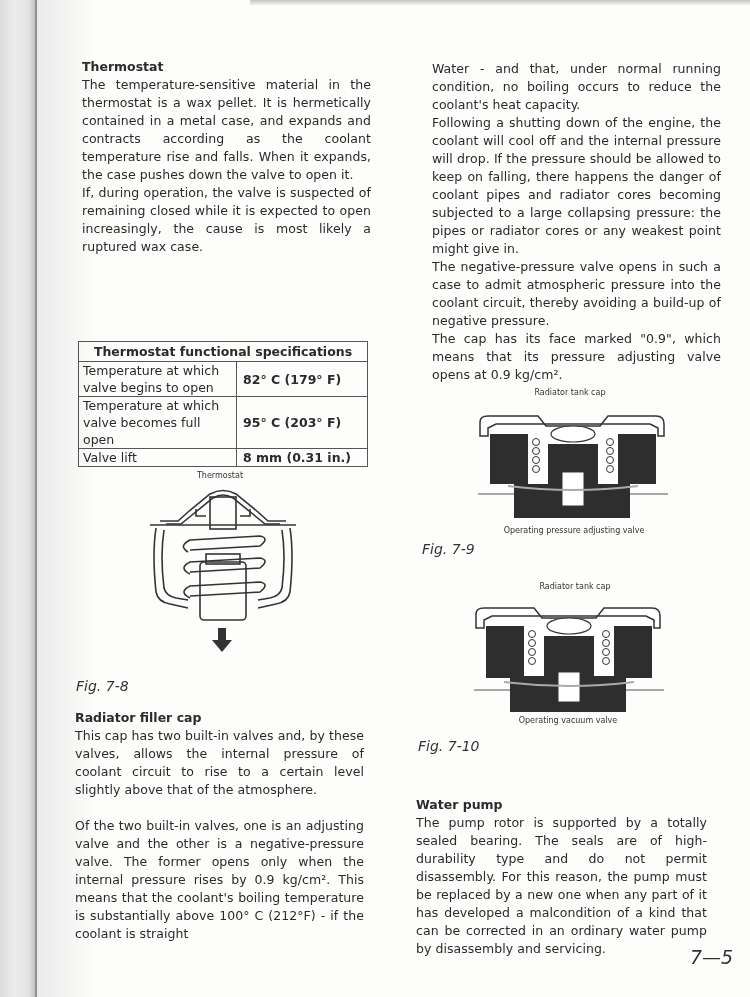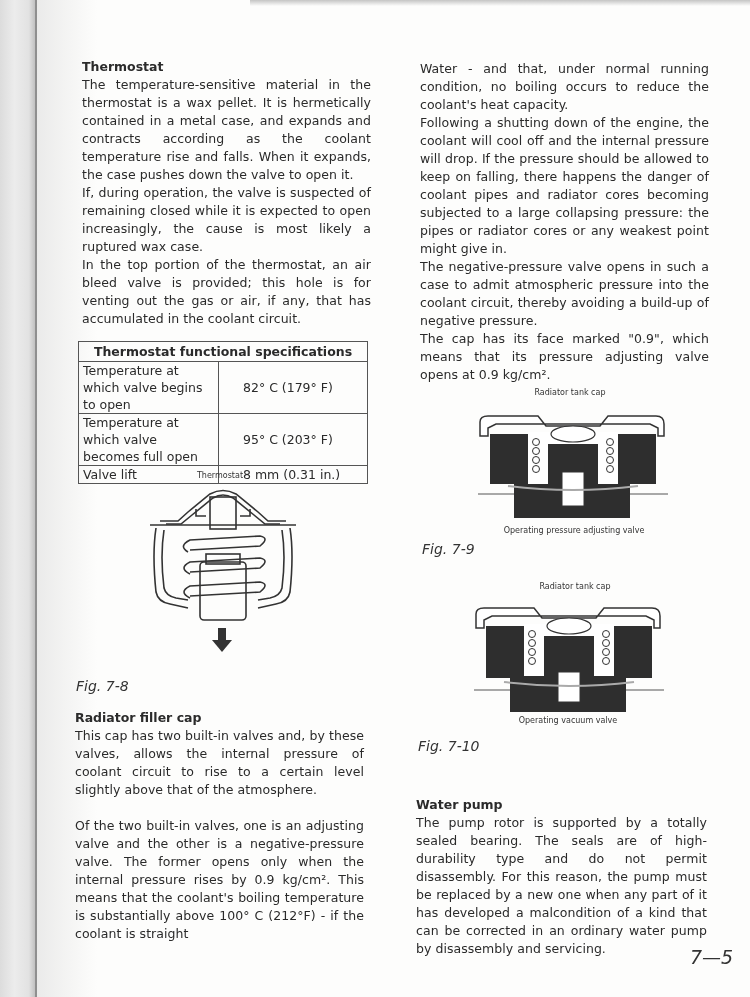--- a/index.html
+++ b/index.html
@@ -19,39 +19,39 @@
   .page-shadow {
     position: absolute; left: 37px; top: 0; width: 60px; height: 997px;
     background: linear-gradient(to right, rgba(200,200,200,0.35), rgba(255,255,255,0));
   }
   .top-shadow {
     position: absolute; left: 250px; top: 0; width: 500px; height: 6px;
     background: linear-gradient(to bottom, rgba(150,150,150,0.55), rgba(255,255,255,0));
   }
   .col { position: absolute; }
   .col-left { left: 82px; top: 58px; width: 289px; }
-  .col-right { left: 420px; top: 60px; width: 289px; }
+  .col-right { left: 432px; top: 60px; width: 289px; }
   .heading {
     font-size: 12.5px; font-weight: bold; line-height: 18px; margin: 0;
     color: #2b2b2b;
   }
   p.body {
     font-size: 12.5px; line-height: 18px; margin: 0; text-align: justify;
     letter-spacing: 0.05px;
   }
   .gap { height: 18px; }
   table.spec {
     border-collapse: collapse; width: 290px; font-size: 12.5px; line-height: 17px;
     position: absolute; left: 78px; top: 341px;
   }
   table.spec td, table.spec th {
     border: 1px solid #555; padding: 0 4px; font-weight: normal; vertical-align: middle;
   }
   table.spec th { text-align: center; height: 19px; font-weight: bold; }
-  table.spec td.val { width: 120px; padding-left: 24px; }
+  table.spec td.val { width: 120px; padding-left: 6px; font-weight: bold; }
   .caption-small {
     position: absolute; font-size: 8px; color: #333; text-align: center;
   }
   .fig-label {
     position: absolute; font-size: 14px; font-style: italic; color: #333;
   }
   .page-number {
     position: absolute; left: 690px; top: 946px; font-size: 19px; font-style: italic; color: #333;
   }
   svg { position: absolute; overflow: visible; }
@@ -61,21 +61,20 @@
 
 <div class="binding"></div>
 <div class="binding-line"></div>
 <div class="page-shadow"></div>
 <div class="top-shadow"></div>
 
 <div class="col col-left">
   <h3 class="heading">Thermostat</h3>
   <p class="body">The temperature-sensitive material in the thermostat is a wax pellet. It is hermetically contained in a metal case, and expands and contracts according as the coolant temperature rise and falls. When it expands, the case pushes down the valve to open it.</p>
   <p class="body">If, during operation, the valve is suspected of remaining closed while it is expected to open increasingly, the cause is most likely a ruptured wax case.</p>
-  <p class="body">In the top portion of the thermostat, an air bleed valve is provided; this hole is for venting out the gas or air, if any, that has accumulated in the coolant circuit.</p>
 </div>
 
 <table class="spec">
   <tbody>
       <tr>
     <th colspan="2">Thermostat functional specifications</th>
   </tr>
   <tr>
     <td>Temperature at which valve begins to open</td>
     <td class="val">82° C (179° F)</td>

